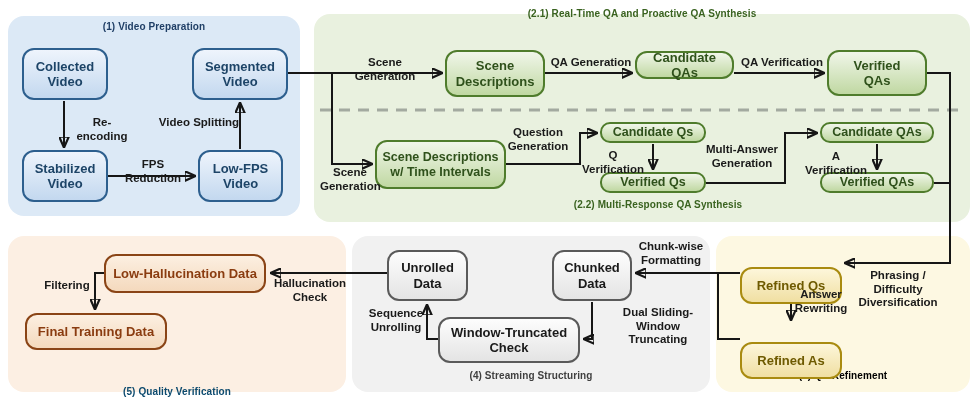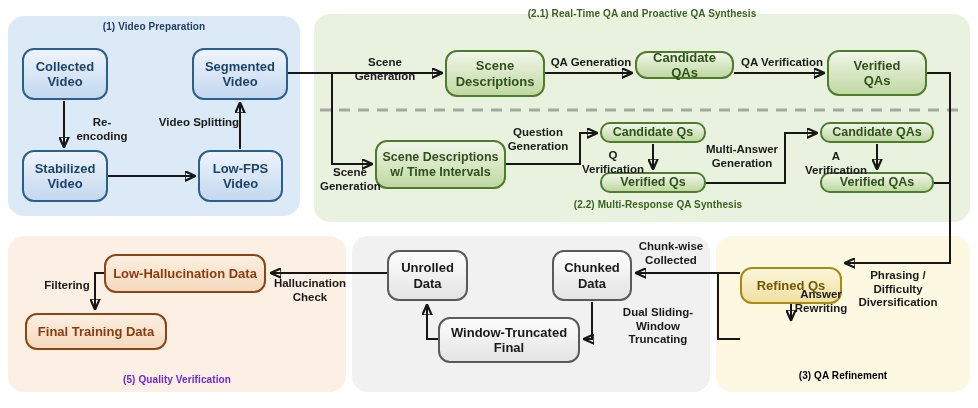--- a/index.html
+++ b/index.html
@@ -39,21 +39,22 @@
   <div class="region" style="left:8px;top:16px;width:292px;height:200px;background:#dce9f6"></div>
   <div class="region" style="left:314px;top:14px;width:656px;height:208px;background:#e9f1df"></div>
   <div class="region" style="left:8px;top:236px;width:338px;height:156px;background:#fcefe3"></div>
   <div class="region" style="left:352px;top:236px;width:358px;height:156px;background:#f1f1f1"></div>
   <div class="region" style="left:716px;top:236px;width:254px;height:156px;background:#fdf8e2"></div>
 
   <div class="rtitle" style="left:8px;top:21px;width:292px;color:#203f66">(1) Video Preparation</div>
   <div class="rtitle" style="left:314px;top:8px;width:656px;color:#3a6320">(2.1) Real-Time QA and Proactive QA Synthesis</div>
   <div class="rtitle" style="left:330px;top:199px;width:656px;color:#3a6320">(2.2) Multi-Response QA Synthesis</div>
   <div class="rtitle" style="left:716px;top:370px;width:254px;color:#000000">(3) QA Refinement</div>
-  <div class="rtitle" style="left:8px;top:374px;width:338px;color:#6d28d9">(5) Quality Verification</div>
+  <div class="rtitle" style="left:352px;top:370px;width:358px;color:#3f3f3f">(4) Streaming Structuring</div>
+  <div class="rtitle" style="left:8px;top:386px;width:338px;color:#0c4a6e">(5) Quality Verification</div>
 
   <svg class="wires" viewBox="0 0 978 408">
     <defs>
       <marker id="ah" viewBox="0 0 10 10" refX="8.5" refY="5" markerWidth="5.5" markerHeight="5.5" orient="auto-start-reverse">
         <path d="M0 0.6 L10 5 L0 9.4 Z" fill="#161616" stroke="none"></path>
       </marker>
     </defs>
     <path class="dash" d="M320 110 H964"></path>
     <path d="M64 101 V146" marker-end="url(#ah)"></path>
     <path d="M108 176 H194" marker-end="url(#ah)"></path>
@@ -94,49 +95,53 @@
 QAs</div>
 
   <div class="node green" style="left:375px;top:140px;width:131px;height:49px;font-size:12.5px">Scene Descriptions
 w/ Time Intervals</div>
   <div class="node green pill" style="left:600px;top:172px;width:106px;height:21px">Verified Qs</div>
   <div class="node green pill" style="left:600px;top:122px;width:106px;height:21px">Candidate Qs</div>
   <div class="node green pill" style="left:820px;top:122px;width:114px;height:21px">Candidate QAs</div>
   <div class="node green pill" style="left:820px;top:172px;width:114px;height:21px">Verified QAs</div>
 
   <div class="node yellow" style="left:740px;top:247px;width:102px;height:37px">Refined Qs</div>
+  <div class="node yellow" style="left:740px;top:322px;width:102px;height:37px">Refined As</div>
 
   <div class="node gray" style="left:387px;top:250px;width:81px;height:51px">Unrolled
 Data</div>
   <div class="node gray" style="left:552px;top:250px;width:80px;height:51px">Chunked
 Data</div>
   <div class="node gray" style="left:438px;top:317px;width:142px;height:46px">Window-Truncated
-Final</div>
+Check</div>
 
   <div class="node orange" style="left:104px;top:254px;width:162px;height:39px">Low-Hallucination Data</div>
   <div class="node orange" style="left:25px;top:313px;width:142px;height:37px">Final Training Data</div>
 
   <div class="elabel" style="left:70px;top:116px;width:64px">Re-encoding</div>
+  <div class="elabel" style="left:113px;top:158px;width:80px">FPS Reduction</div>
   <div class="elabel" style="left:158px;top:116px;width:82px">Video Splitting</div>
   <div class="elabel" style="left:337px;top:56px;width:96px">Scene Generation</div>
   <div class="elabel" style="left:320px;top:166px;width:60px">Scene
 Generation</div>
   <div class="elabel" style="left:548px;top:56px;width:86px">QA Generation</div>
   <div class="elabel" style="left:738px;top:56px;width:88px">QA Verification</div>
   <div class="elabel" style="left:506px;top:126px;width:64px">Question
 Generation</div>
   <div class="elabel" style="left:576px;top:149px;width:74px">Q Verification</div>
   <div class="elabel" style="left:704px;top:143px;width:76px">Multi-Answer
 Generation</div>
   <div class="elabel" style="left:801px;top:150px;width:70px">A Verification</div>
   <div class="elabel" style="left:846px;top:269px;width:104px">Phrasing / Difficulty
 Diversification</div>
   <div class="elabel" style="left:794px;top:288px;width:54px">Answer
 Rewriting</div>
   <div class="elabel" style="left:637px;top:240px;width:68px">Chunk-wise
-Collected</div>
+Formatting</div>
   <div class="elabel" style="left:608px;top:306px;width:100px">Dual Sliding-
 Window Truncating</div>
+  <div class="elabel" style="left:366px;top:307px;width:60px">Sequence
+Unrolling</div>
   <div class="elabel" style="left:272px;top:277px;width:76px">Hallucination
 Check</div>
   <div class="elabel" style="left:44px;top:279px;width:46px">Filtering</div>
 
 </div>
 
 </body></html>

